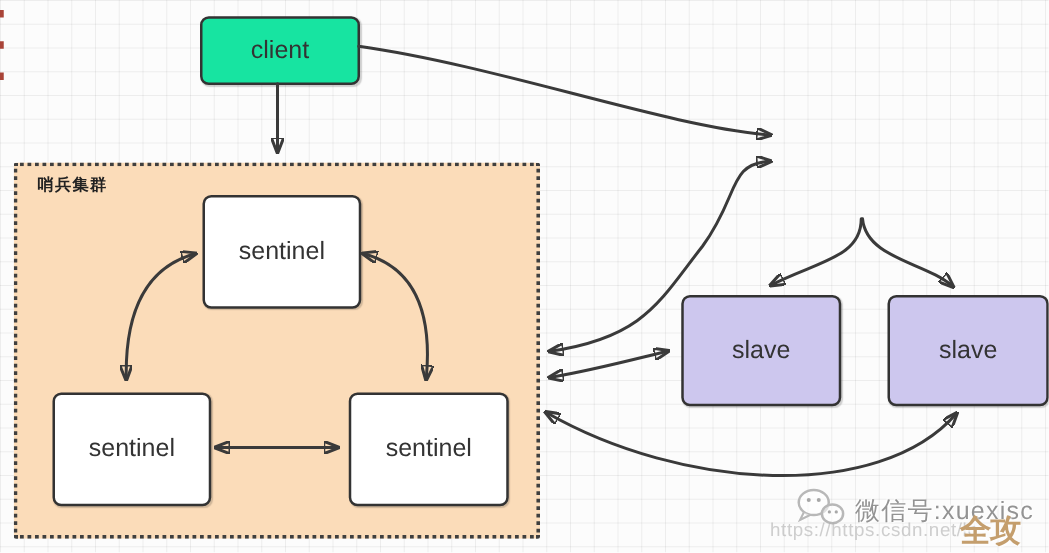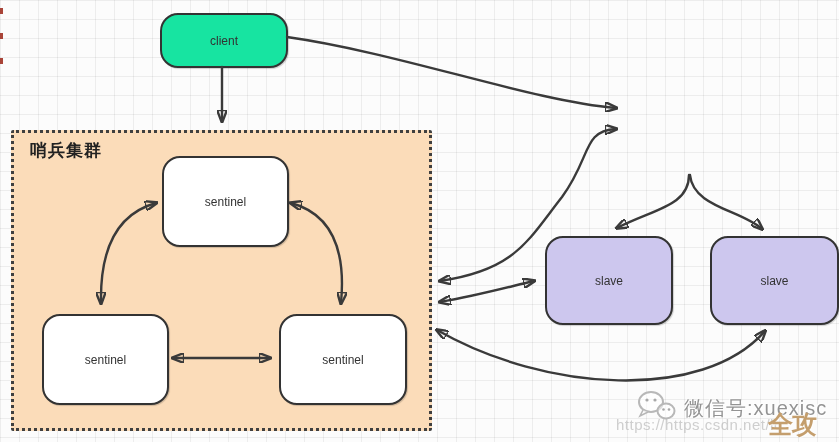--- a/index.html
+++ b/index.html
@@ -14,26 +14,26 @@
       linear-gradient(to right, rgba(0,0,0,0.06) 1px, transparent 1px),
       linear-gradient(to bottom, rgba(0,0,0,0.06) 1px, transparent 1px);
     background-size:19px 19px;
   }
   .cluster{
     position:absolute;left:11px;top:130px;width:415px;height:295px;
     background:#fbdcb9;border:3px dotted #3f3f3f;border-radius:2px;
   }
   .cluster-label{
     position:absolute;left:16px;top:6px;
-    font-size:17px;font-weight:bold;color:#222;letter-spacing:1px;font-family:Liberation Serif, serif;
+    font-size:13px;font-weight:bold;color:#222;letter-spacing:1px;font-family:Liberation Serif, serif;
   }
   .node{
     position:absolute;display:flex;align-items:center;justify-content:center;
-    border:2px solid #333;border-radius:18px;
-    font-size:12px;color:#333;
+    border:2px solid #333;border-radius:7px;
+    font-size:20px;color:#333;
     box-shadow:1px 1px 1px rgba(0,0,0,0.18);
   }
   .node-client {left:160px;top:13px;width:124px;height:51px;background:#17e4a1;}
   .node-master {left:628px;top:87px;width:122px;height:86px;background:#3fa7f3;}
   .node-slave1 {left:545px;top:236px;width:124px;height:85px;background:#cdc7ee;}
   .node-slave2 {left:710px;top:236px;width:125px;height:85px;background:#cdc7ee;}
   .node-sent1  {left:162px;top:156px;width:123px;height:87px;background:#fff;}
   .node-sent2  {left:42px;top:314px;width:123px;height:87px;background:#fff;}
   .node-sent3  {left:279px;top:314px;width:124px;height:87px;background:#fff;}
   svg.edges{position:absolute;left:0;top:0;width:839px;height:442px;pointer-events:none;}

